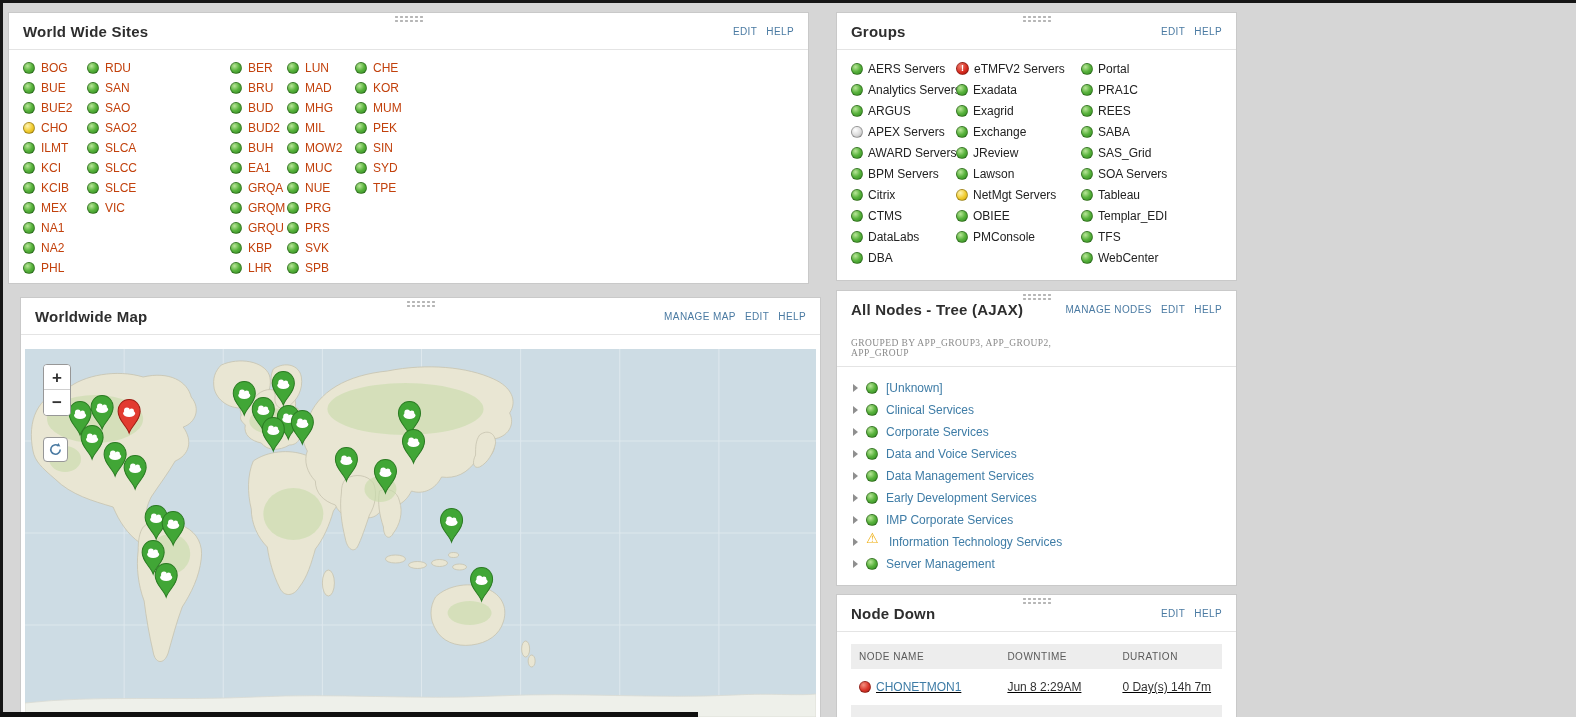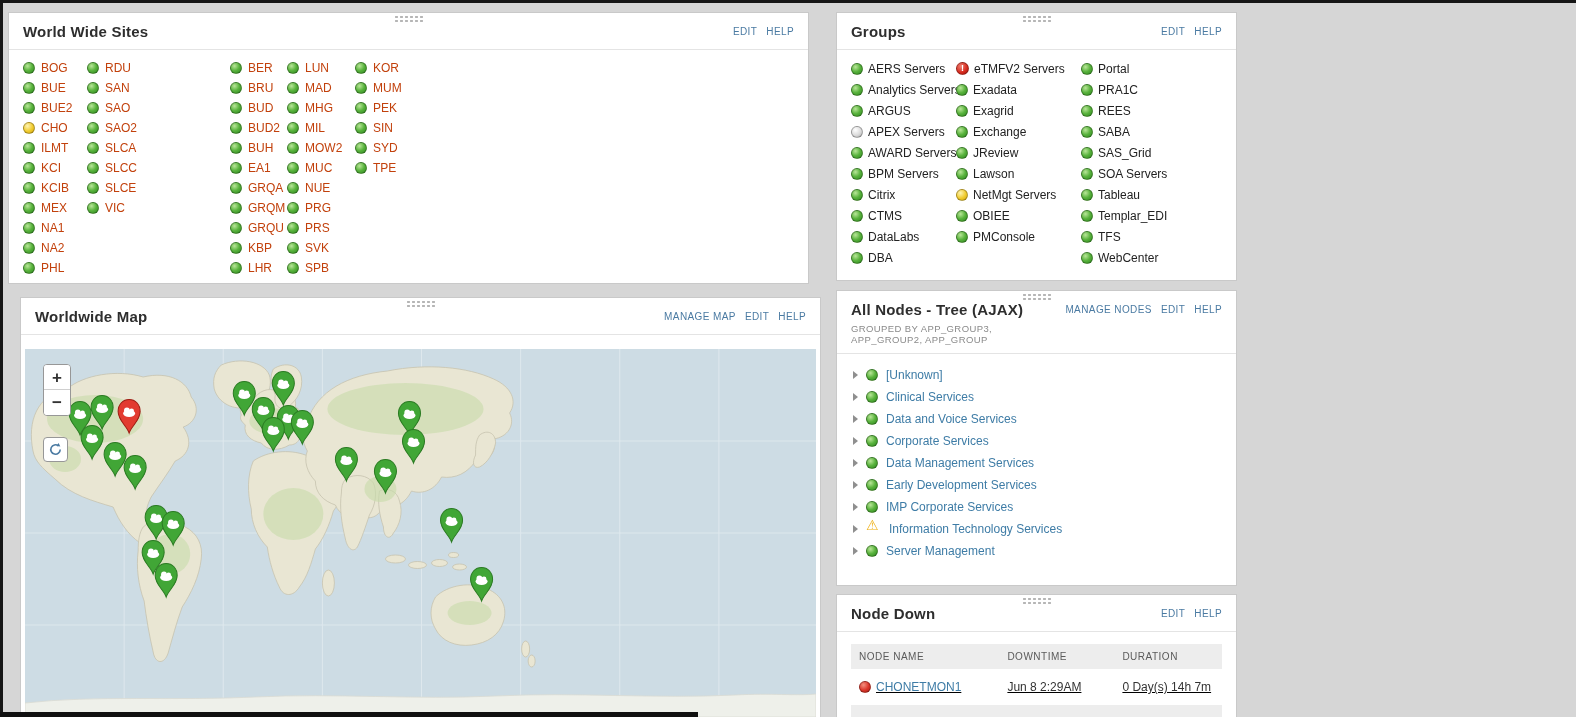--- a/index.html
+++ b/index.html
@@ -18,21 +18,21 @@
     position:absolute;top:2px;left:50%;transform:translateX(-50%);
     width:30px;height:8px;z-index:5;cursor:move;
     background-image:radial-gradient(circle,#b5b5b5 1.1px,transparent 1.3px);
     background-size:5px 4px;background-position:0 0;
   }
   .panel-head{
     display:flex;justify-content:space-between;align-items:flex-start;
     padding:10px 14px 8px 14px;border-bottom:1px solid #e4e4e4;
   }
   .panel-title{font-size:15px;font-weight:bold;color:#2e2e2e;letter-spacing:.2px;line-height:18px;}
-  .panel-subtitle{font-size:9.5px;color:#8a8a8a;letter-spacing:.4px;margin-top:4px;}
+  .panel-subtitle{font-size:9.5px;color:#8a8a8a;letter-spacing:.4px;margin-top:19px;font-family:Liberation Serif, serif;}
   .panel-actions{display:flex;gap:9px;padding-top:3px;flex:0 0 auto;text-align:center;}
   .panel-actions a{font-size:10px;color:#4a7aa2;text-decoration:none;letter-spacing:.4px;cursor:pointer;white-space:nowrap;}
 
   
   .dot{width:12px;height:12px;border-radius:50%;flex:0 0 auto;border:1px solid rgba(0,0,0,.28);box-sizing:border-box;}
   .s-green{background:radial-gradient(circle at 35% 30%,#b9e698 0%,#58b23c 50%,#2f8a1f 100%);}
   .s-yellow{background:radial-gradient(circle at 35% 30%,#fdf3b3 0%,#f0cb2e 55%,#cfa20e 100%);}
   .s-gray{background:radial-gradient(circle at 35% 30%,#ffffff 0%,#dcdcdc 55%,#a9a9a9 100%);}
   .s-red{background:radial-gradient(circle at 35% 30%,#f2907f 0%,#da352a 55%,#a81f16 100%);}
   .s-error{width:13px;height:13px;background:radial-gradient(circle at 35% 30%,#ef7f70 0%,#d5291d 60%,#991309 100%);position:relative;}
@@ -322,20 +322,24 @@
           <span class="site-label">SVK</span>
         </div>
 
         <div class="site-row">
           <span class="dot s-green"></span>
           <span class="site-label">SPB</span>
         </div>
       </div>
     <div class="site-col c6">
 
+        <div class="site-row">
+          <span class="dot s-green"></span>
+          <span class="site-label">CHE</span>
+        </div>
 
         <div class="site-row">
           <span class="dot s-green"></span>
           <span class="site-label">KOR</span>
         </div>
 
         <div class="site-row">
           <span class="dot s-green"></span>
           <span class="site-label">MUM</span>
         </div>
@@ -800,27 +804,27 @@
 
       <div class="tree-row">
         <span class="twisty"></span>
         <span class="dot s-green"></span>
         <a class="tree-label">Clinical Services</a>
       </div>
 
       <div class="tree-row">
         <span class="twisty"></span>
         <span class="dot s-green"></span>
-        <a class="tree-label">Data and Voice Services</a>
+        <a class="tree-label">Corporate Services</a>
       </div>
 
       <div class="tree-row">
         <span class="twisty"></span>
         <span class="dot s-green"></span>
-        <a class="tree-label">Corporate Services</a>
+        <a class="tree-label">Data and Voice Services</a>
       </div>
 
       <div class="tree-row">
         <span class="twisty"></span>
         <span class="dot s-green"></span>
         <a class="tree-label">Data Management Services</a>
       </div>
 
       <div class="tree-row">
         <span class="twisty"></span>

